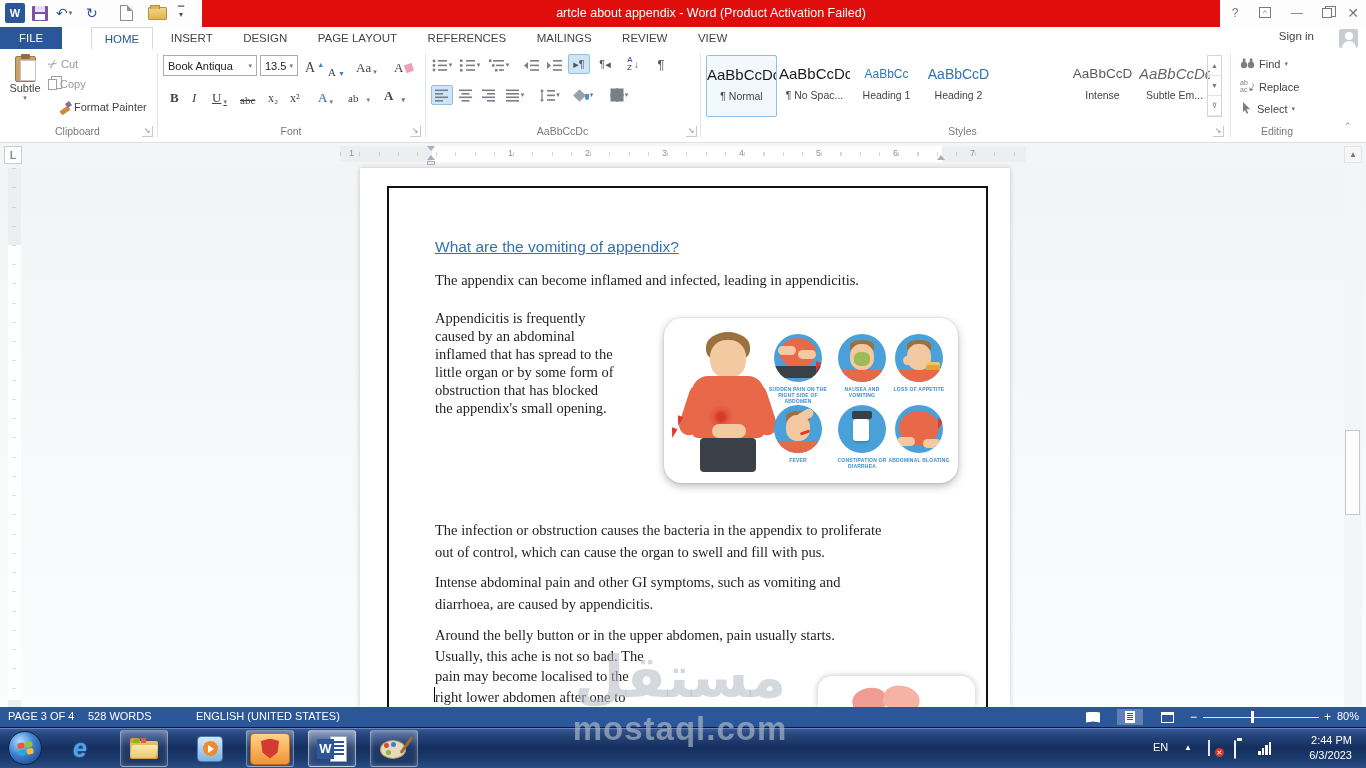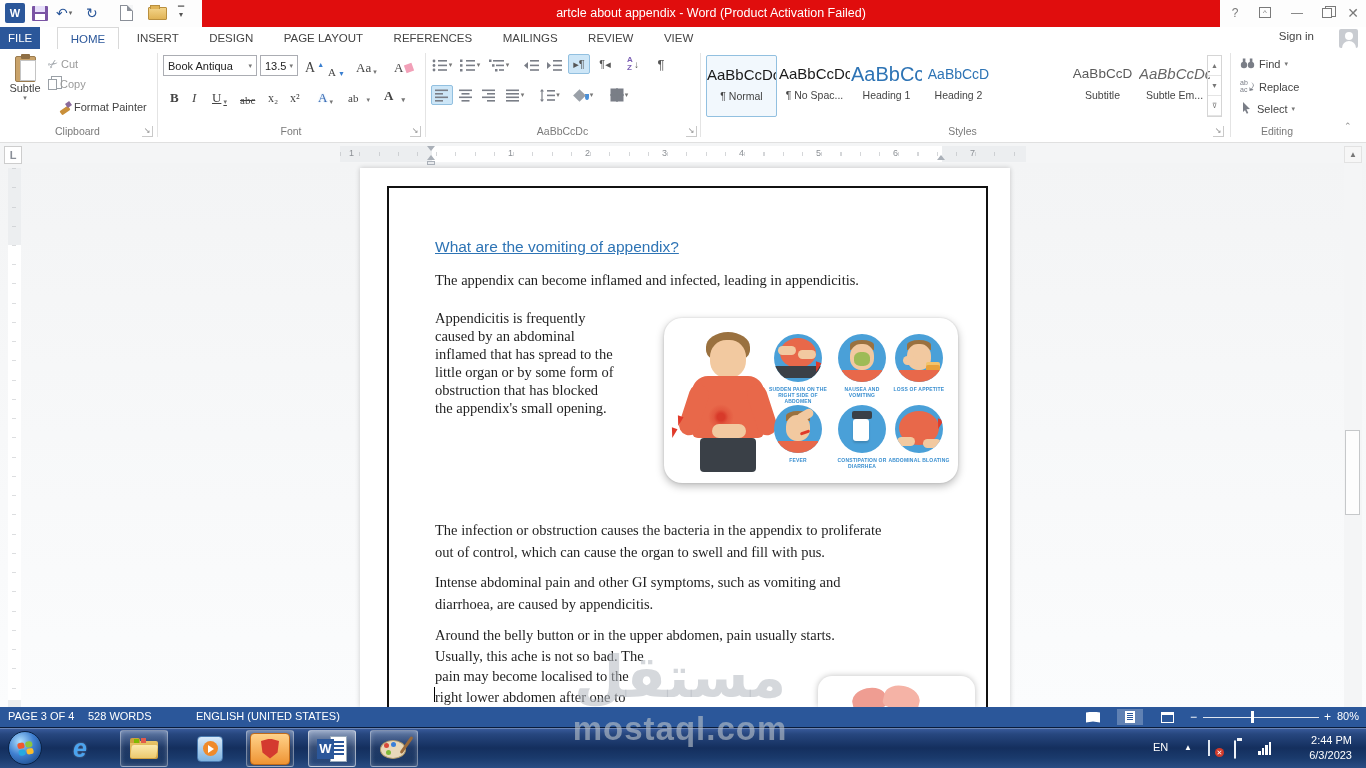--- a/index.html
+++ b/index.html
@@ -23,21 +23,21 @@
 .qatmore{left:178px;color:#555;font-size:8px;flex-direction:column;line-height:4px}
 #title-band{position:absolute;left:202px;top:0;width:1018px;height:27px;background:#e00d0d;color:#fff;font-size:12.5px;text-align:center;line-height:27px;white-space:nowrap;overflow:hidden}
 .winctl{position:absolute;top:0;width:26px;height:25px;color:#7a7a7a;font-size:12px;display:flex;align-items:center;justify-content:center}
 .ribopt{width:12px;height:11px;border:1px solid #7a7a7a;font-size:8px;line-height:9px;text-align:center}
 .restic{width:10px;height:10px;border:1px solid #7a7a7a;position:relative;background:#fdfdfd}
 .restic::before{content:"";position:absolute;left:2px;top:-3px;width:9px;height:9px;border:1px solid #7a7a7a;z-index:-1}
 
 
 #tabrow{position:absolute;left:0;top:27px;width:1366px;height:22px;background:#fff;z-index:9}
 .tab{display:inline-block;height:22px;line-height:22px;font-size:11.5px;color:#444;padding:0 13px;vertical-align:top}
-.tab.file{background:#2b579a;color:#fff;padding:0 8px;margin-right:12px}
+.tab.file{background:#2b579a;color:#fff;padding:0 19px;margin-right:24px}
 .tab.active{color:#2b579a;border:1px solid #d9d9d9;border-bottom:none;background:#fff}
 #signin{position:absolute;right:52px;top:3px;font-size:11.5px;color:#444}
 #avatar{position:absolute;right:8px;top:2px;width:19px;height:19px;background:#c9ccd1;border-radius:2px;overflow:hidden}
 #avatar::before{content:"";position:absolute;left:5.5px;top:3px;width:8px;height:8px;border-radius:50%;background:#fff}
 #avatar::after{content:"";position:absolute;left:2.5px;top:12px;width:14px;height:9px;border-radius:7px 7px 0 0;background:#fff}
 
 
 #ribbon{position:absolute;left:0;top:49px;width:1366px;height:94px;background:#fff;border-bottom:1px solid #e0e0e0;z-index:8}
 .vsep{position:absolute;top:4px;height:84px;width:1px;background:#e4e4e4}
 .grplabel{position:absolute;top:76px;font-size:10.5px;color:#7a7a7a;text-align:center}
@@ -61,21 +61,21 @@
 .pg svg *{fill:#7a7e87;stroke:none}
 .pgb{position:absolute;width:22px;height:20px;display:flex;align-items:center;justify-content:center;gap:1px}
 .pgb.on{background:#cde6f7;border:1px solid #92c0e0;border-radius:2px}
 .edrow{position:absolute;display:flex;align-items:center;gap:4px;font-size:11px;color:#444}
 
 
 .sgi{position:absolute;top:6px;width:71px;height:62px;text-align:center;cursor:default}
 .sgi.sel{border:1px solid #92c0e0;background:#f2f8fd;border-radius:2px}
 .sgp{height:34px;line-height:38px;font-size:15px;color:#1a1a1a;white-space:nowrap;overflow:hidden;font-family:"Liberation Sans",sans-serif}
 .sgn{font-size:10.5px;color:#444;white-space:nowrap;overflow:hidden}
-.sgp.h1{color:#2e74b5;font-size:20px}
+.sgp.h1{color:#2e74b5;font-size:12px}
 .sgp.h2{color:#2e74b5;font-size:14px}
 .sgp.ttl{font-size:24px;font-weight:300}
 .sgp.sub{color:#5a5a5a;font-size:13.5px}
 .sgp.sem{color:#666;font-style:italic}
 .sgscroll{position:absolute;left:1207px;top:6px;width:15px;height:62px;border:1px solid #d5d5d5;display:flex;flex-direction:column}
 .sgscroll div{flex:1;display:flex;align-items:center;justify-content:center;font-size:7px;color:#777;border-bottom:1px solid #e4e4e4}
 
 
 #tabsel{position:absolute;left:4px;top:146px;width:18px;height:18px;background:#fff;border:1px solid #cdcdcd;color:#8a8f98;font-size:11px;font-weight:bold;text-align:center;line-height:16px;z-index:7}
 #hruler{position:absolute;left:340px;top:146px;width:686px;height:16px;background:#eceef0;z-index:6}
@@ -451,21 +451,21 @@
   <div class="sgi" style="left:851px">
       <div class="sgp h1">AaBbCc</div>
       <div class="sgn">Heading 1</div>
     </div>
   <div class="sgi" style="left:923px">
       <div class="sgp h2">AaBbCcD</div>
       <div class="sgn">Heading 2</div>
     </div>
   <div class="sgi" style="left:1067px">
       <div class="sgp sub">AaBbCcD</div>
-      <div class="sgn">Subtitle</div>
+      <div class="sgn">Intense</div>
     </div>
   <div class="sgi" style="left:1139px">
       <div class="sgp sem">AaBbCcDc</div>
       <div class="sgn">Subtle Em...</div>
     </div>
   <div class="sgscroll">
       <div>▲</div>
       <div>▼</div>
       <div>⊽</div>
     </div>

